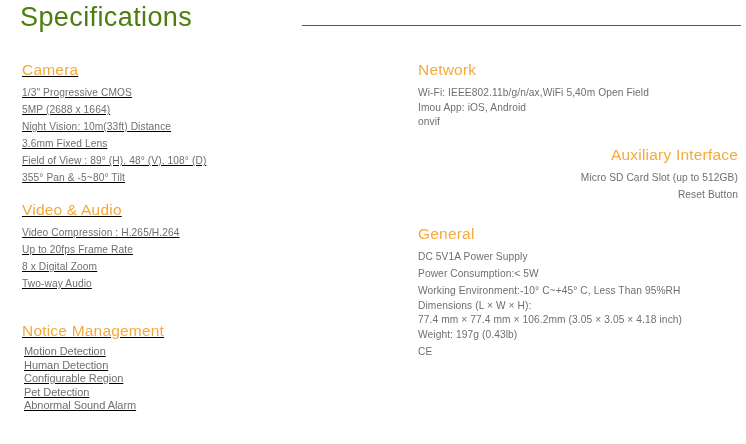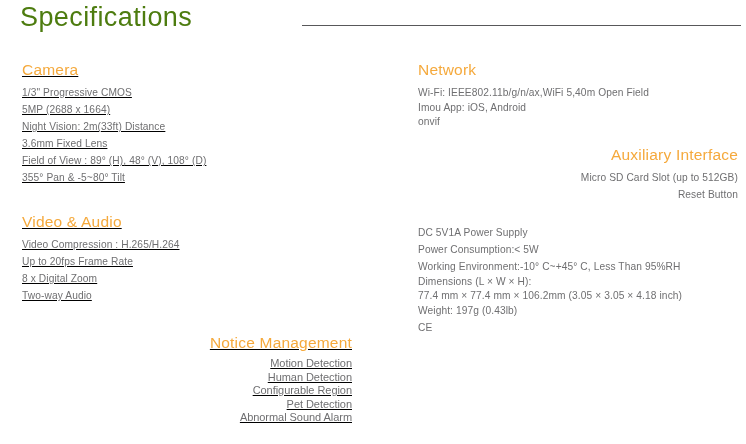--- a/index.html
+++ b/index.html
@@ -72,42 +72,42 @@
   
   .spec-line.condensed {
     margin-left: 2px;
     font-size: 11px;
     line-height: 13.6px;
     letter-spacing: -0.05px;
   }
 
   
   #section-camera              { margin-top: 0; }
-  #section-video-audio         { margin-top: 26px; }
-  #section-notice-management   { margin-top: 29px; text-align: right; }
+  #section-video-audio         { margin-top: 14px; }
+  #section-notice-management   { margin-top: 29px; }
 
   
   #section-network             { margin-top: 0; }
   #section-auxiliary-interface { margin-top: 17px; text-align: right; }
   #section-general             { margin-top: 21px; }
 </style>
 </head>
 <body>
 
 <div id="page-title">Specifications</div>
 
 <div id="header-divider"></div>
 
 <div id="left-column" class="column">
 
   <div class="section" id="section-camera">
     <div class="section-heading">Camera</div>
     <div class="spec-line">1/3"  Progressive CMOS</div>
     <div class="spec-line">5MP (2688 x 1664)</div>
-    <div class="spec-line">Night Vision: 2m(33ft) Distance</div>
+    <div class="spec-line">Night Vision: 10m(33ft) Distance</div>
     <div class="spec-line">3.6mm Fixed Lens</div>
     <div class="spec-line">Field of View : 89°  (H), 48°  (V), 108°  (D)</div>
     <div class="spec-line">355°  Pan &amp;  -5~80°  Tilt</div>
   </div>
 
   <div class="section" id="section-video-audio">
     <div class="section-heading">Video &amp; Audio</div>
     <div class="spec-line">Video Compression : H.265/H.264</div>
     <div class="spec-line">Up to 20fps Frame Rate</div>
     <div class="spec-line">8 x Digital Zoom</div>
@@ -134,20 +134,21 @@
     <div class="spec-line tight">onvif</div>
   </div>
 
   <div class="section" id="section-auxiliary-interface">
     <div class="section-heading">Auxiliary Interface</div>
     <div class="spec-line">Micro SD Card Slot (up to 512GB)</div>
     <div class="spec-line">Reset Button</div>
   </div>
 
   <div class="section" id="section-general">
+    <div class="section-heading">General</div>
     <div class="spec-line">DC 5V1A Power Supply</div>
     <div class="spec-line">Power Consumption:&lt; 5W</div>
     <div class="spec-line">Working Environment:-10°  C~+45°  C, Less Than 95%RH</div>
     <div class="spec-line tight">Dimensions (L × W × H):</div>
     <div class="spec-line tight">77.4 mm × 77.4 mm × 106.2mm (3.05 × 3.05 × 4.18 inch)</div>
     <div class="spec-line">Weight: 197g (0.43lb)</div>
     <div class="spec-line">CE</div>
   </div>
 
 </div>

